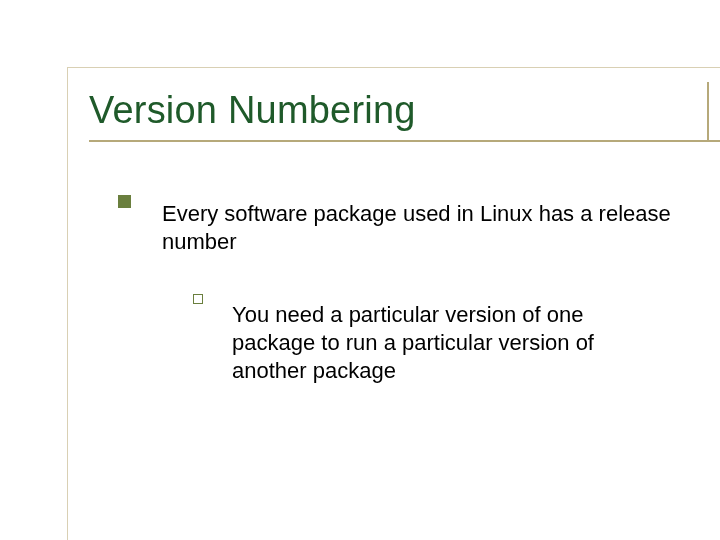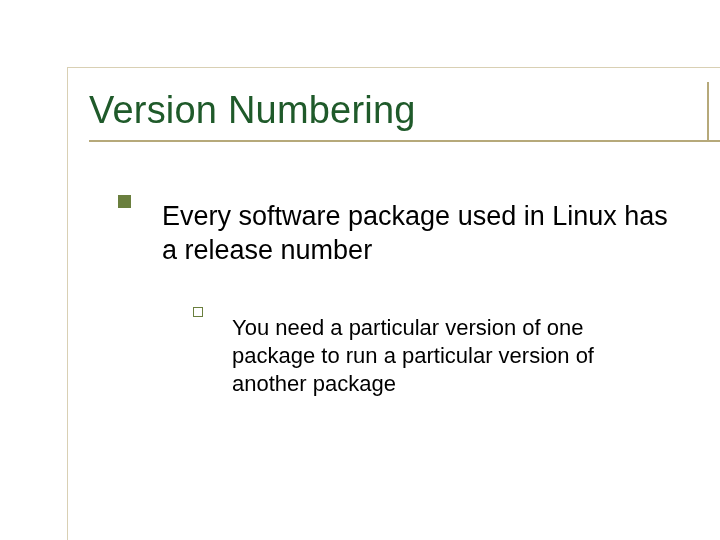--- a/index.html
+++ b/index.html
@@ -56,21 +56,21 @@
   }
   .l1-bullet {
     flex: 0 0 auto;
     width: 13px;
     height: 13px;
     background: #6a7f3e;
     margin-top: 10px;
     margin-right: 16px;
   }
   .l1-text {
-    font-size: 27px;
+    font-size: 22px;
     line-height: 1.25;
     color: #000;
   }
   .level2-group {
     padding-left: 60px;
   }
   .level2 {
     display: flex;
     align-items: flex-start;
     margin-bottom: 6px;

